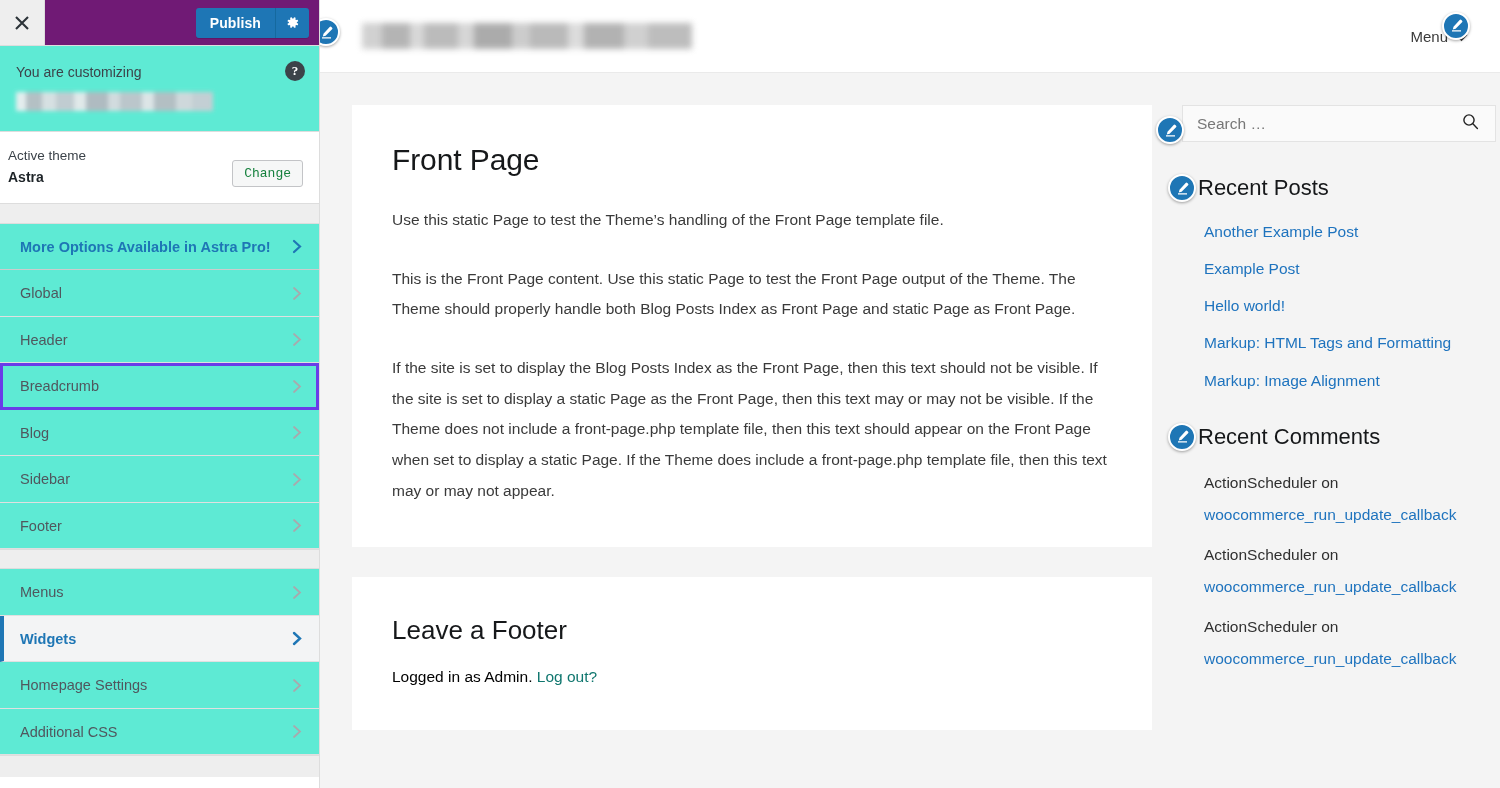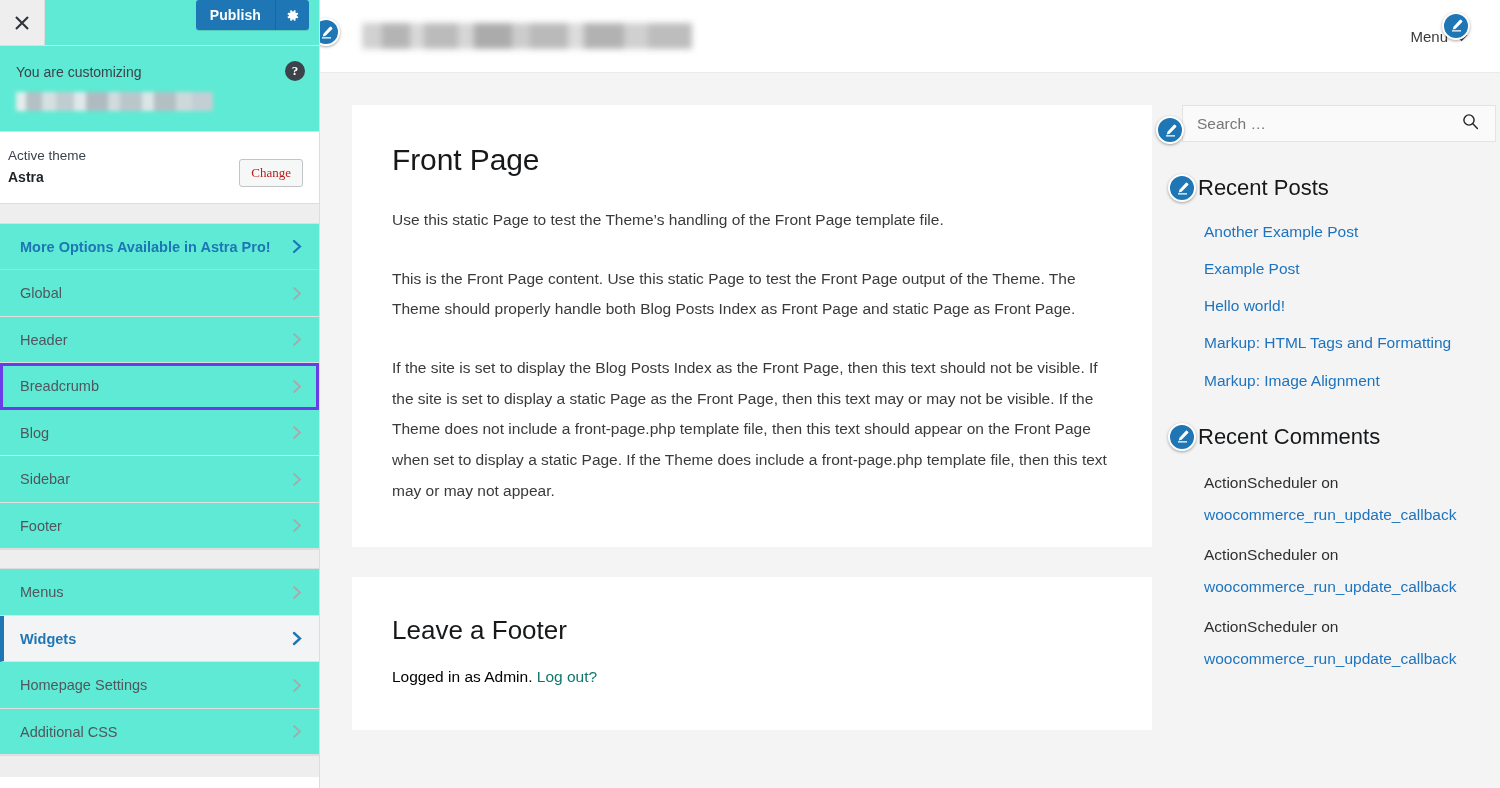--- a/index.html
+++ b/index.html
@@ -15,23 +15,23 @@
   .customizer {
     width: 320px; height: 788px;
     background: #fff;
     border-right: 1px solid #ddd;
     display: flex; flex-direction: column;
     position: relative; z-index: 20;
     flex: 0 0 320px;
   }
   .cz-topbar {
     height: 46px; flex: 0 0 46px;
-    background: #5eead4;
+    background: #701a75;
     border-bottom: 1px solid #ddd;
-    display: flex; 
+    display: flex; align-items: center;
   }
   .cz-close {
     width: 45px; height: 45px;
     display: flex; align-items: center; justify-content: center;
     border-right: 1px solid #ddd;
     background: #eee; cursor: pointer;
   }
   .cz-close svg { display:block; }
   .cz-topbar-spacer { flex: 1 1 auto; }
   .cz-publish-group {
@@ -86,23 +86,23 @@
     padding: 14px 16px 16px 8px;
     border-bottom: 1px solid #ddd;
     display: flex; align-items: flex-end; justify-content: space-between;
     background: #fff;
   }
   .cz-theme-txt { line-height: 1.45; }
   .cz-theme-label { font-size: 13.5px; color: #3c434a; }
   .cz-theme-name { font-size: 14px; color: #1d2327; font-weight: bold; margin-top: 1px; }
   .cz-change {
     background: #f6f7f7; border: 1px solid #c3c4c7;
-    border-radius: 3px; color: #b91c1c;
+    border-radius: 3px; color: #15803d;
     font-size: 13px; padding: 5px 11px; cursor: pointer;
-    font-family: Liberation Serif, serif;
+    font-family: Liberation Mono, monospace;
   }
 
   .cz-gap { height: 20px; background: #eee; border-bottom: 1px solid #ddd; flex: 0 0 20px; }
 
   .cz-panels { flex: 1 1 auto; overflow: hidden; background: #fff; }
 
   .cz-item {
     height: 46.5px;
     display: flex; align-items: center;
     padding: 0 16px 0 20px;

